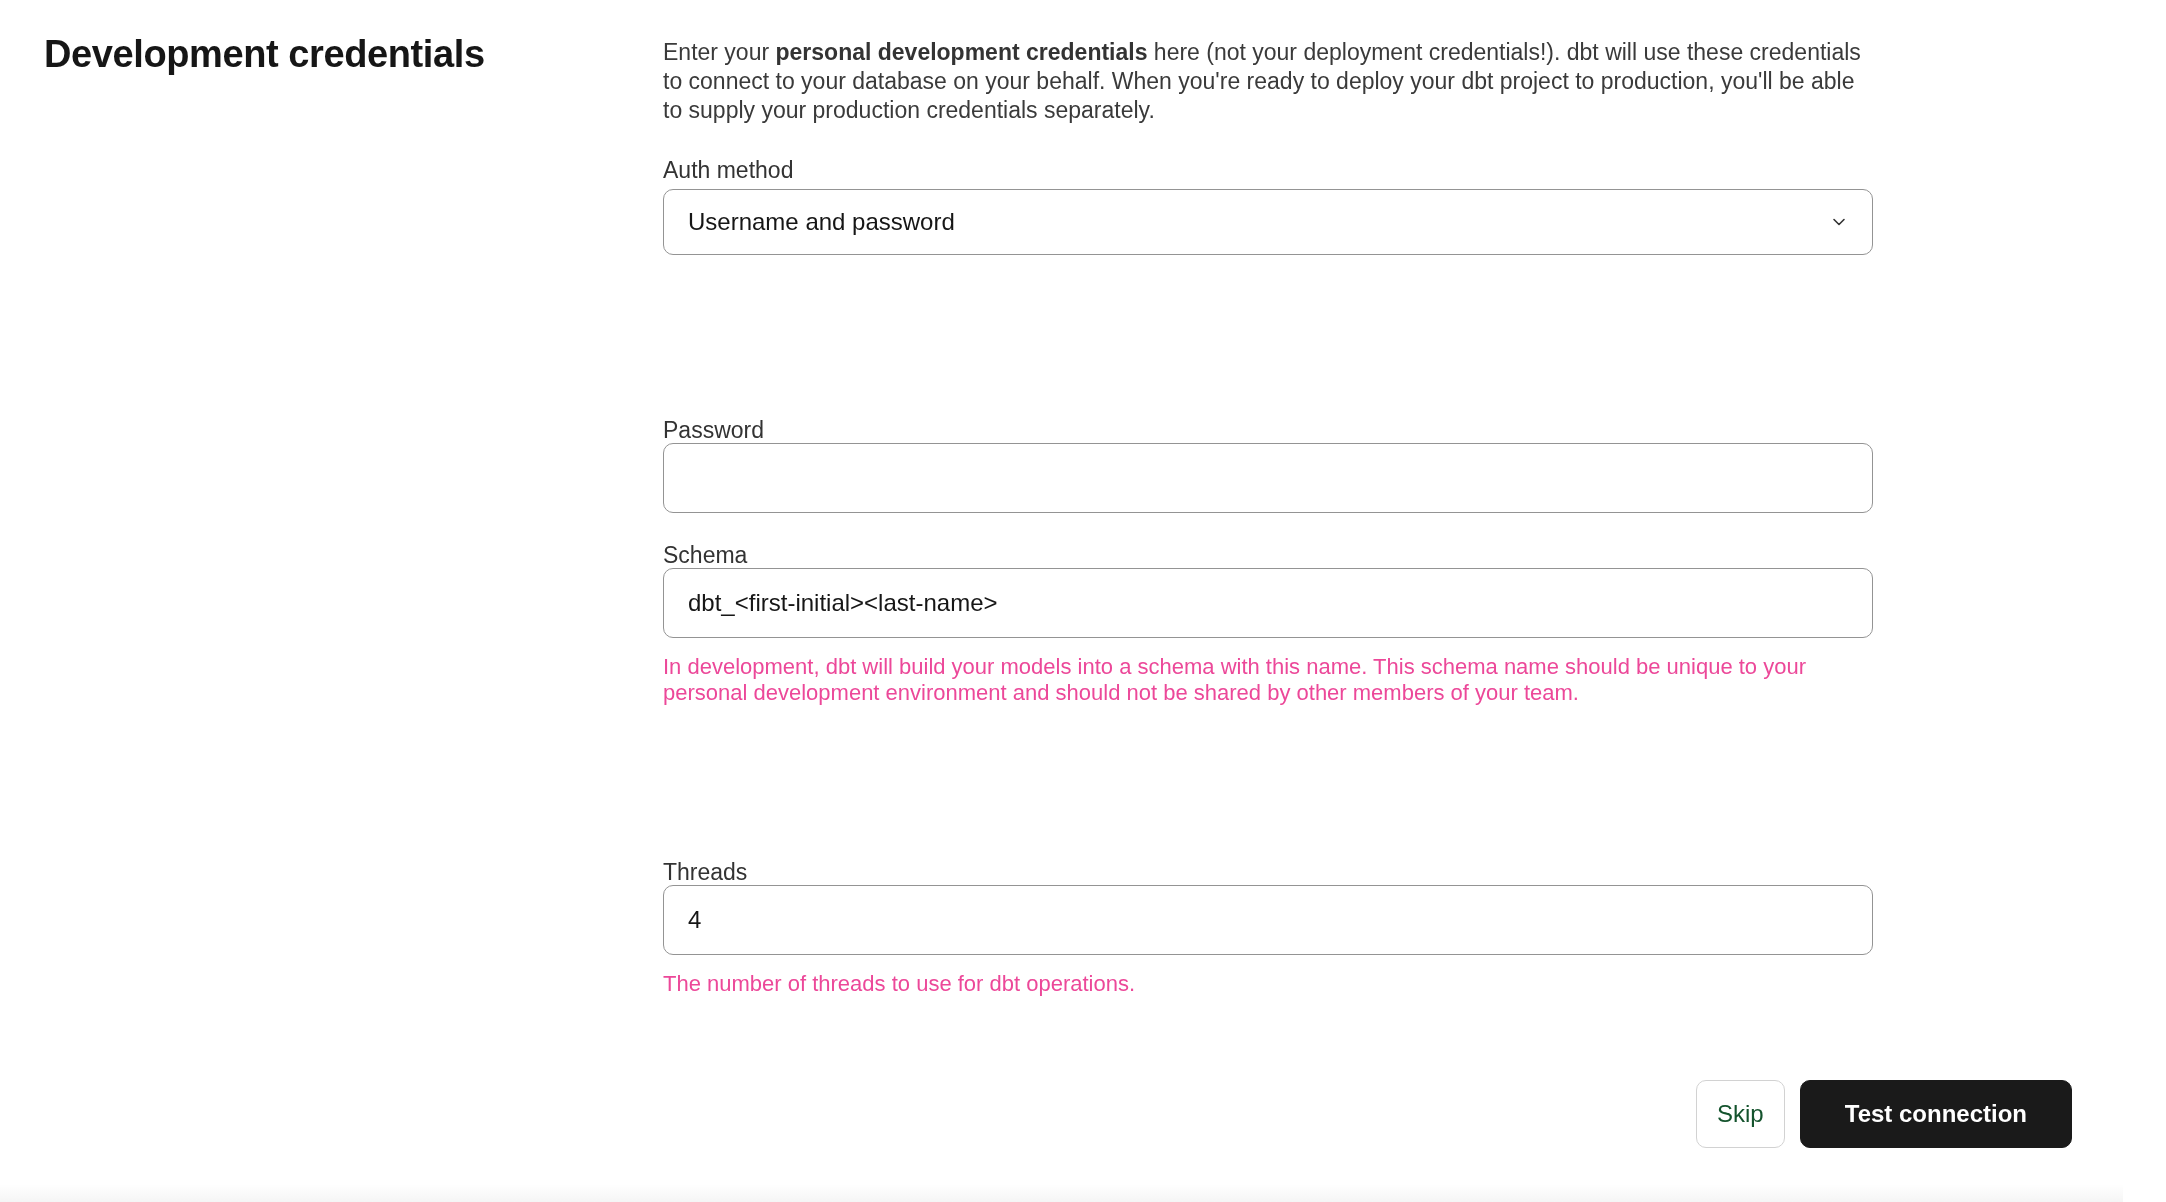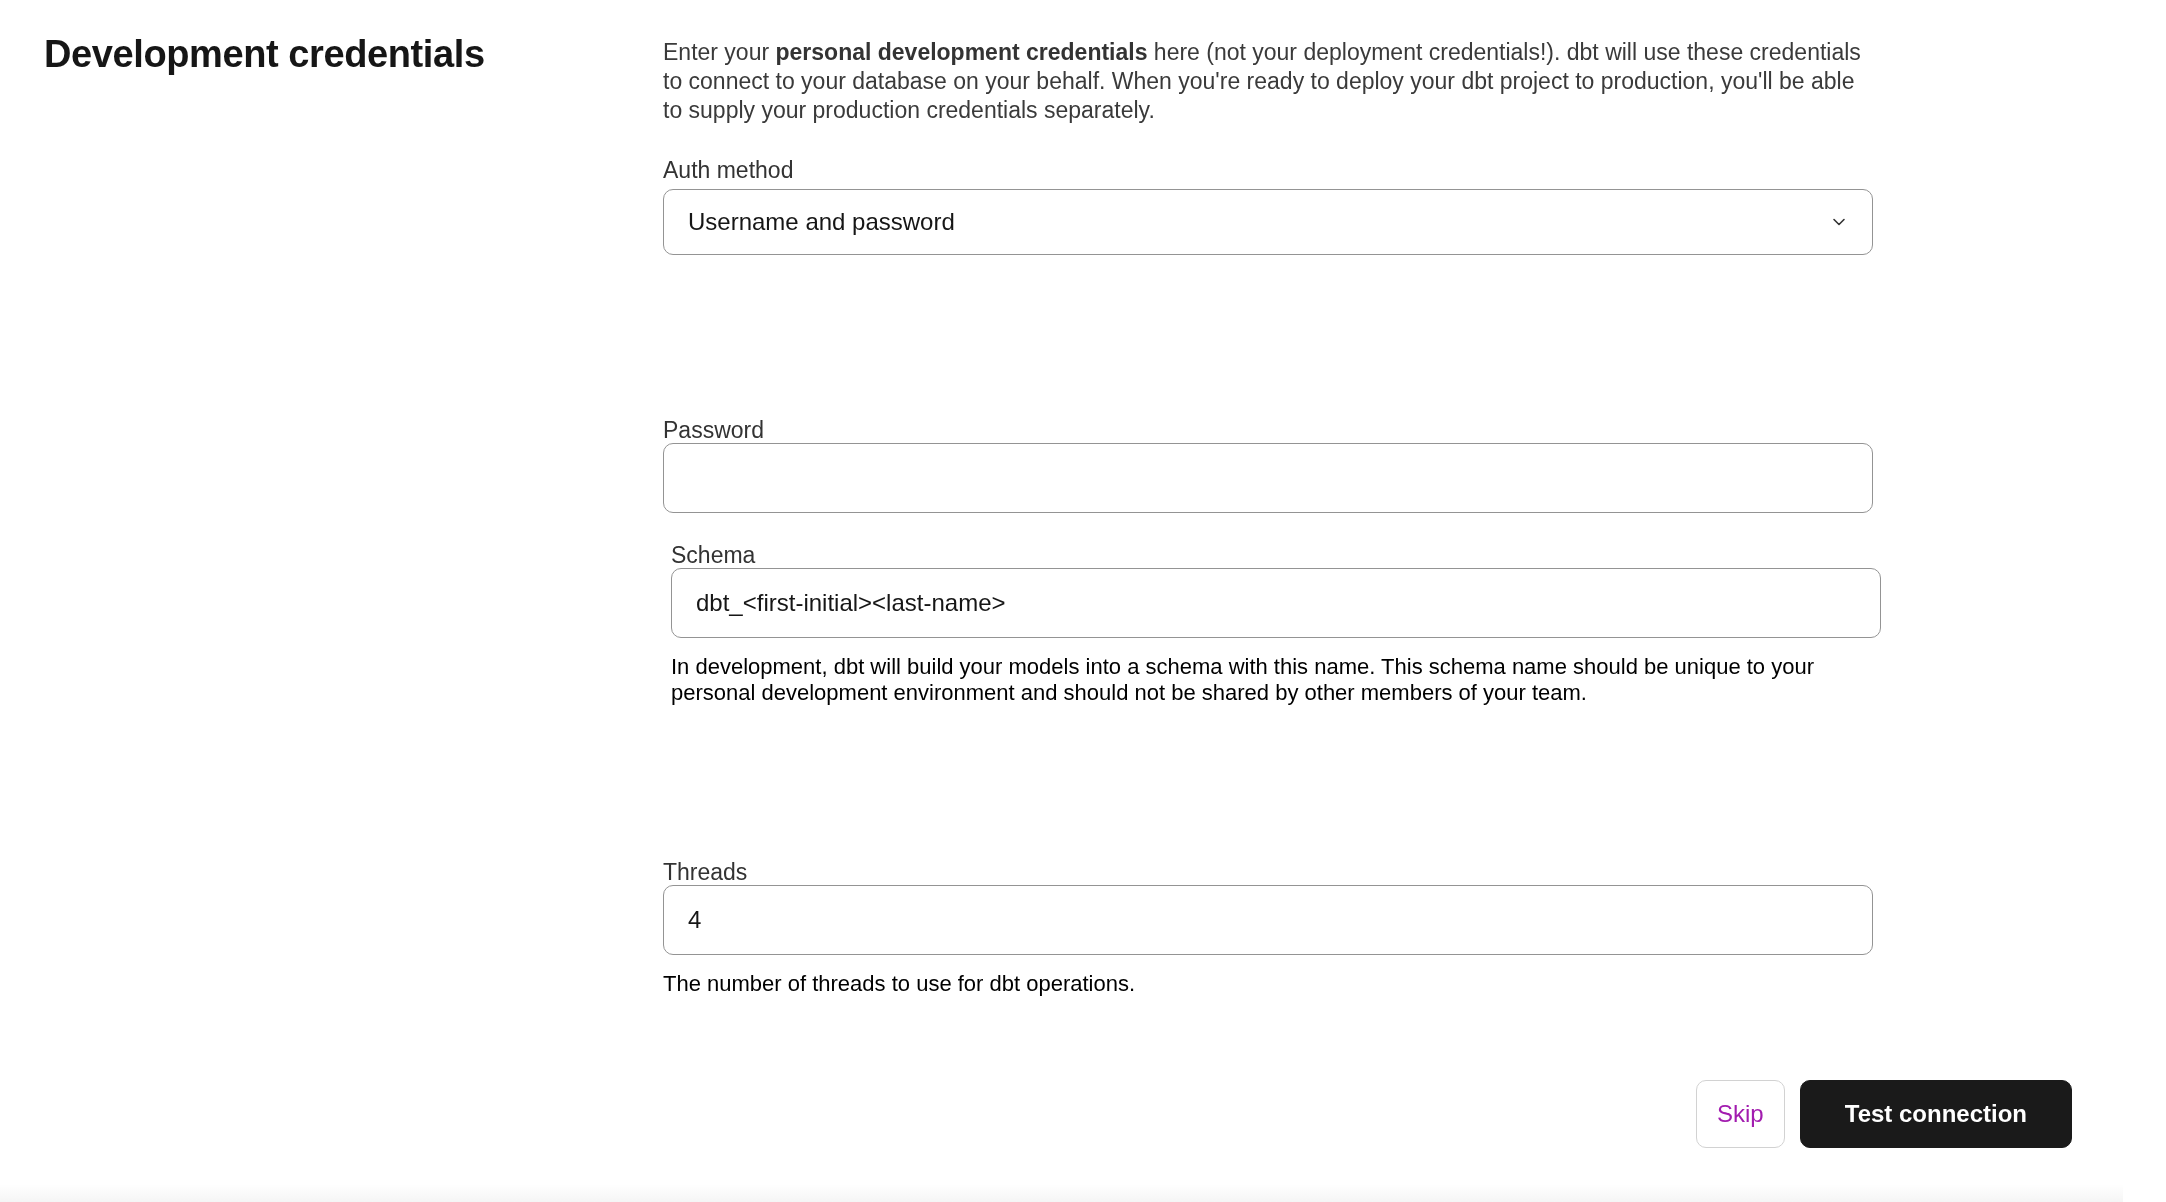--- a/index.html
+++ b/index.html
@@ -34,21 +34,21 @@
     top: 38px; left: 0; width: 1210px;
     font-size: 23px;
     line-height: 29px;
     color: #3a3a3a;
   }
   .intro b { font-weight: 700; color: #333333; }
   .field { position: absolute; left: 0; width: 1210px; }
   .field-auth    { top: 157px; }
   .field-user    { top: 287px; }
   .field-pass    { top: 417px; }
-  .field-schema  { top: 542px; margin-left: 8px; }
+  .field-schema  { top: 542px; }
   .field-target  { top: 734px; }
   .field-threads { top: 859px; }
   .field-label {
     display: block;
     font-size: 23px;
     line-height: 26px;
     color: #333333;
   }
   .text-input, .select-box {
     display: block;
@@ -77,21 +77,21 @@
     right: 22px; top: 50%;
     transform: translateY(-50%);
     width: 22px; height: 22px;
     display: flex; align-items: center; justify-content: center;
   }
   .help-text {
     display: block;
     margin-top: 16px;
     font-size: 22px;
     line-height: 26px;
-    color: #000000;
+    color: #ec4899;
     width: 1210px;
   }
   .footer-actions {
     position: absolute;
     top: 1080px;
     right: 51px;
     display: flex;
     gap: 15px;
     align-items: center;
   }
@@ -101,21 +101,21 @@
     font-family: "Liberation Sans", sans-serif;
     font-size: 24px;
     display: inline-flex;
     align-items: center;
     justify-content: center;
     cursor: pointer;
   }
   .btn-secondary {
     background: #ffffff;
     border: 1px solid #d2d2d2;
-    color: #a21caf;
+    color: #14532d;
     font-weight: 500;
     padding: 8px 20px;
     min-width: 89px;
   }
   .btn-primary {
     background: #1a1a1a;
     border: 1px solid #1a1a1a;
     color: #ffffff;
     font-weight: 700;
     padding: 0 44px;

